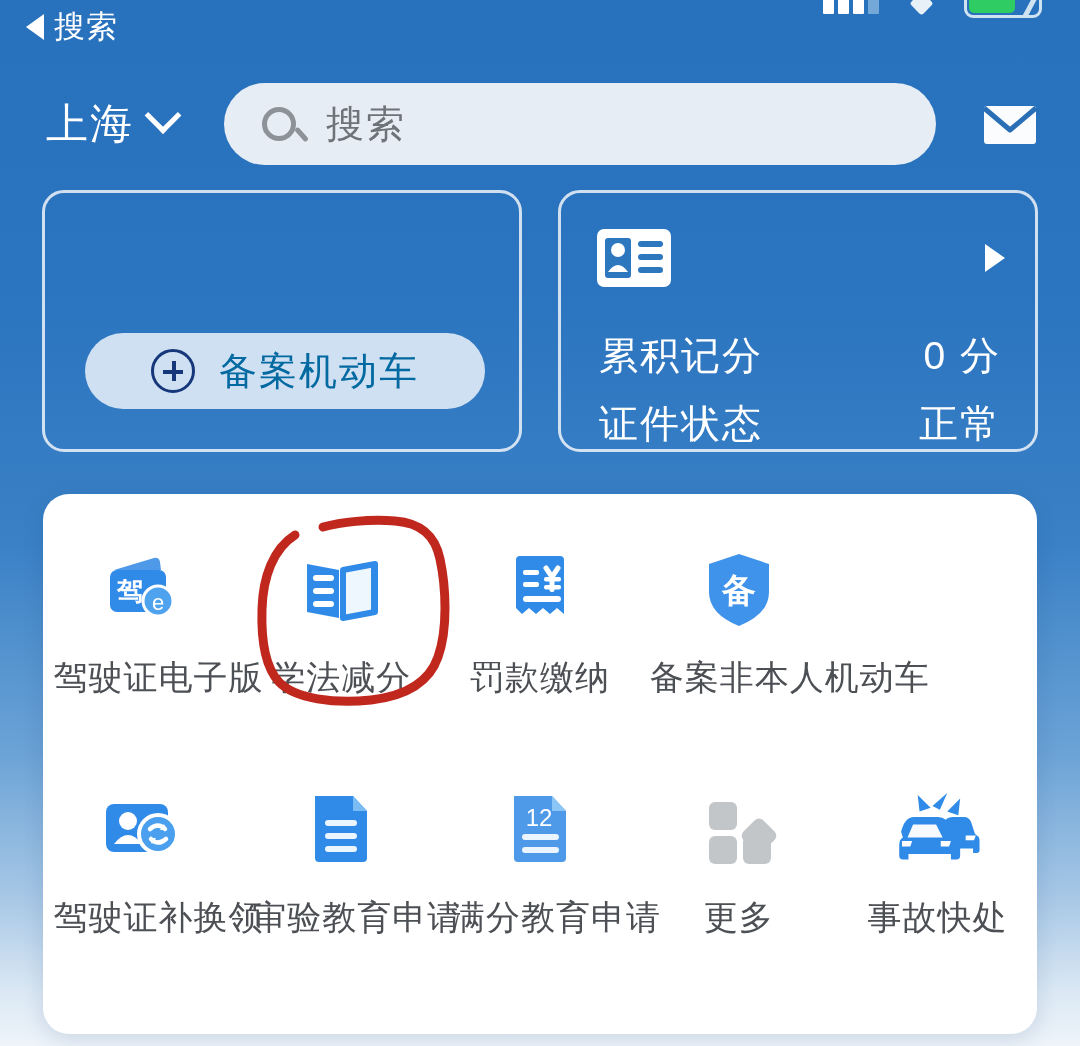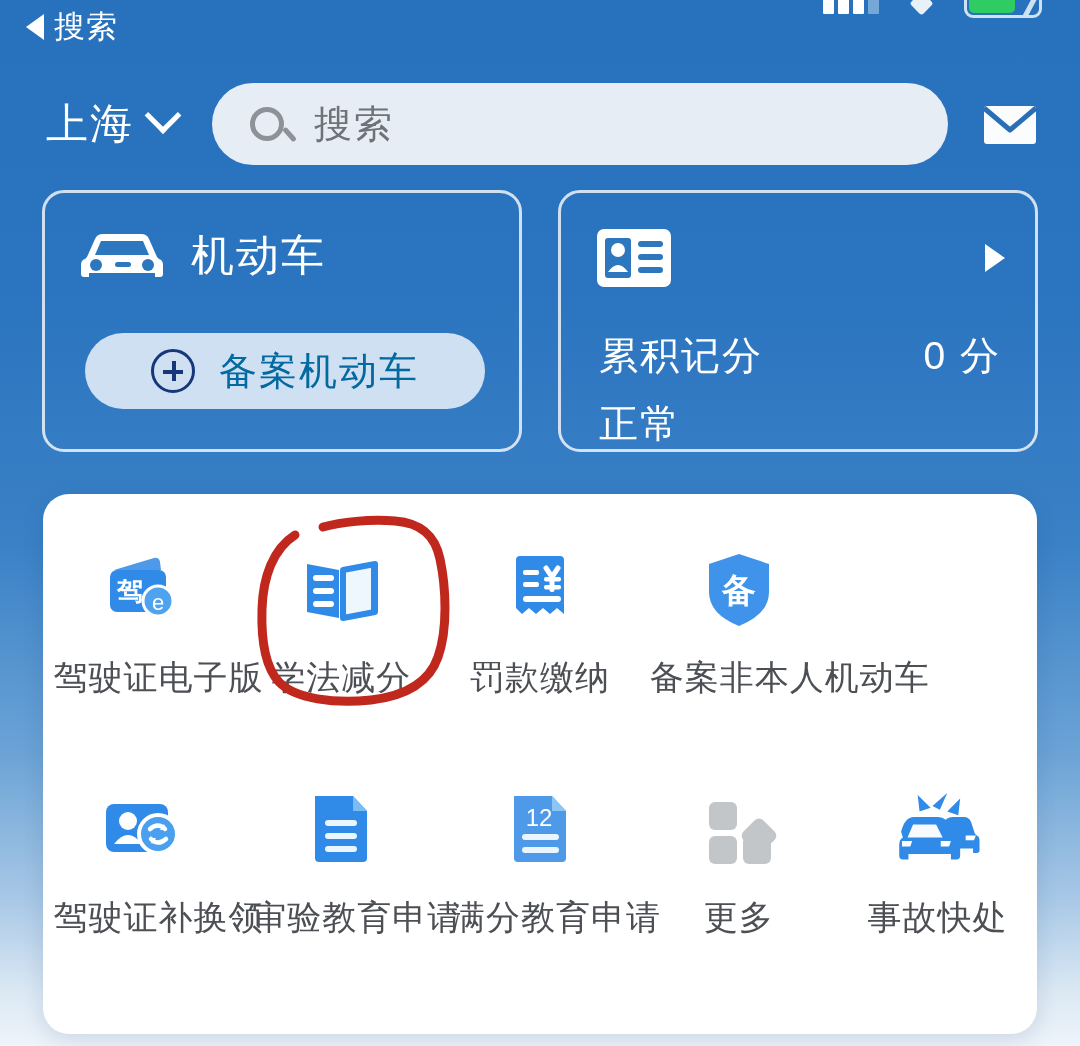--- a/index.html
+++ b/index.html
@@ -101,21 +101,21 @@
   
   .searchrow {
     position: absolute;
     top: 84px;
     left: 0;
     width: 1080px;
     height: 80px;
     display: flex;
     align-items: center;
     padding: 0 30px 0 46px;
-    gap: 0;
+    gap: 12px;
   }
   .city {
     display: flex;
     align-items: center;
     gap: 16px;
     cursor: pointer;
     margin-right: 36px;
   }
   .city-name {
     color: #ffffff;
@@ -355,30 +355,20 @@
       <svg viewBox="0 0 80 80">
         <rect x="14" y="22" width="52" height="38" rx="3" fill="#fbfcfe"></rect>
         <path d="M14 24 L40 46 L66 24" fill="none" stroke="#2a6fb5" stroke-width="5" stroke-linejoin="round"></path>
       </svg>
     </div>
   </div>
 
   <div class="cards">
 
     <div class="card">
-      <div class="card-head">
-        <svg class="icon-car" viewBox="0 0 86 58">
-          <path d="M8 30 L16 12 Q18 7 24 7 L62 7 Q68 7 70 12 L78 30 L80 32 Q84 33 84 38 L84 47 Q84 50 81 50 L76 50 L76 46 L10 46 L10 50 L5 50 Q2 50 2 47 L2 38 Q2 33 6 32 Z" fill="#ffffff"></path>
-          <path d="M22 14 L64 14 L70 28 L16 28 Z" fill="#2d77bf"></path>
-          <circle cx="17" cy="38" r="6" fill="#2d77bf"></circle>
-          <circle cx="69" cy="38" r="6" fill="#2d77bf"></circle>
-          <rect x="36" y="35" width="16" height="5" rx="2.5" fill="#2d77bf"></rect>
-        </svg>
-        <span class="card-title">机动车</span>
-      </div>
 
       <div class="record-pill">
         <span class="plus-circle"></span>
         <span class="record-label">备案机动车</span>
       </div>
     </div>
 
     <div class="card">
       <div class="card-head">
         <svg class="icon-card-id" viewBox="0 0 78 62">
@@ -392,20 +382,21 @@
         </svg>
         <span class="arrow-right"></span>
       </div>
 
       <div class="lic-rows">
         <div class="lic-row">
           <span class="lic-key">累积记分</span>
           <span class="lic-val">0 分</span>
         </div>
         <div class="lic-row">
+          <span class="lic-key">证件状态</span>
           <span class="lic-val">正常</span>
         </div>
       </div>
     </div>
   </div>
 
   <div class="panel">
     <div class="grid">
 
       <div class="cell">

